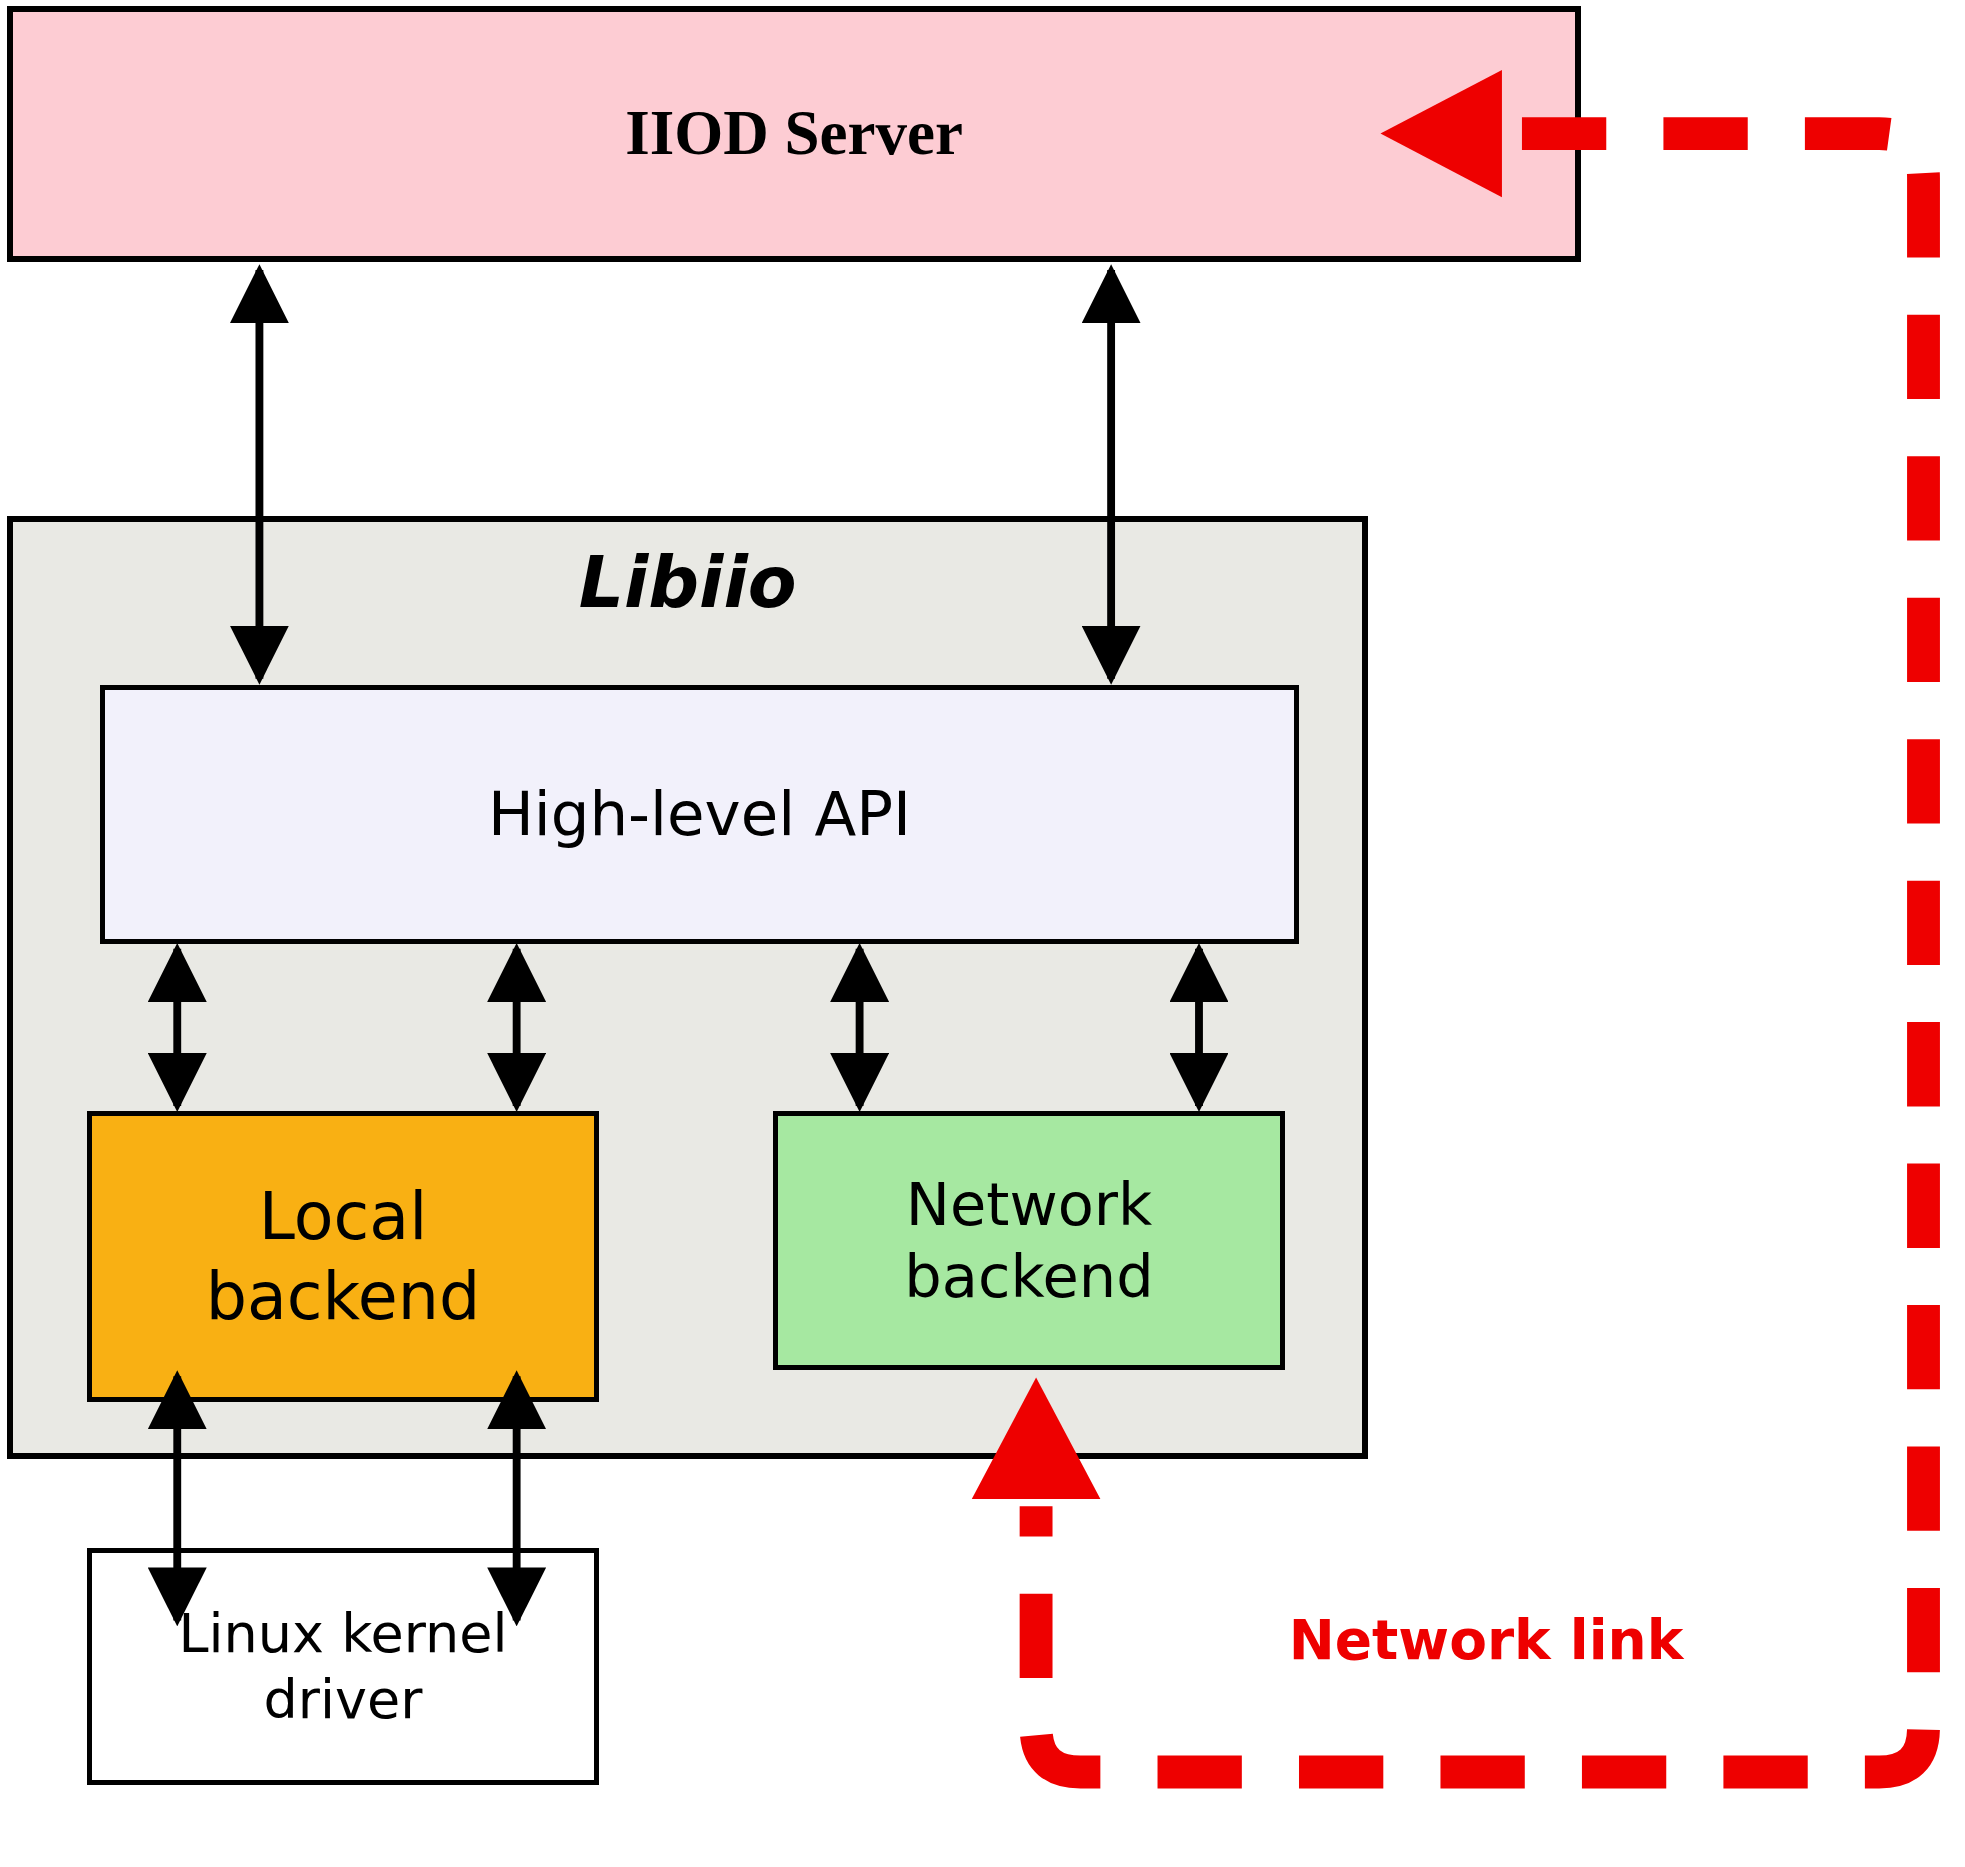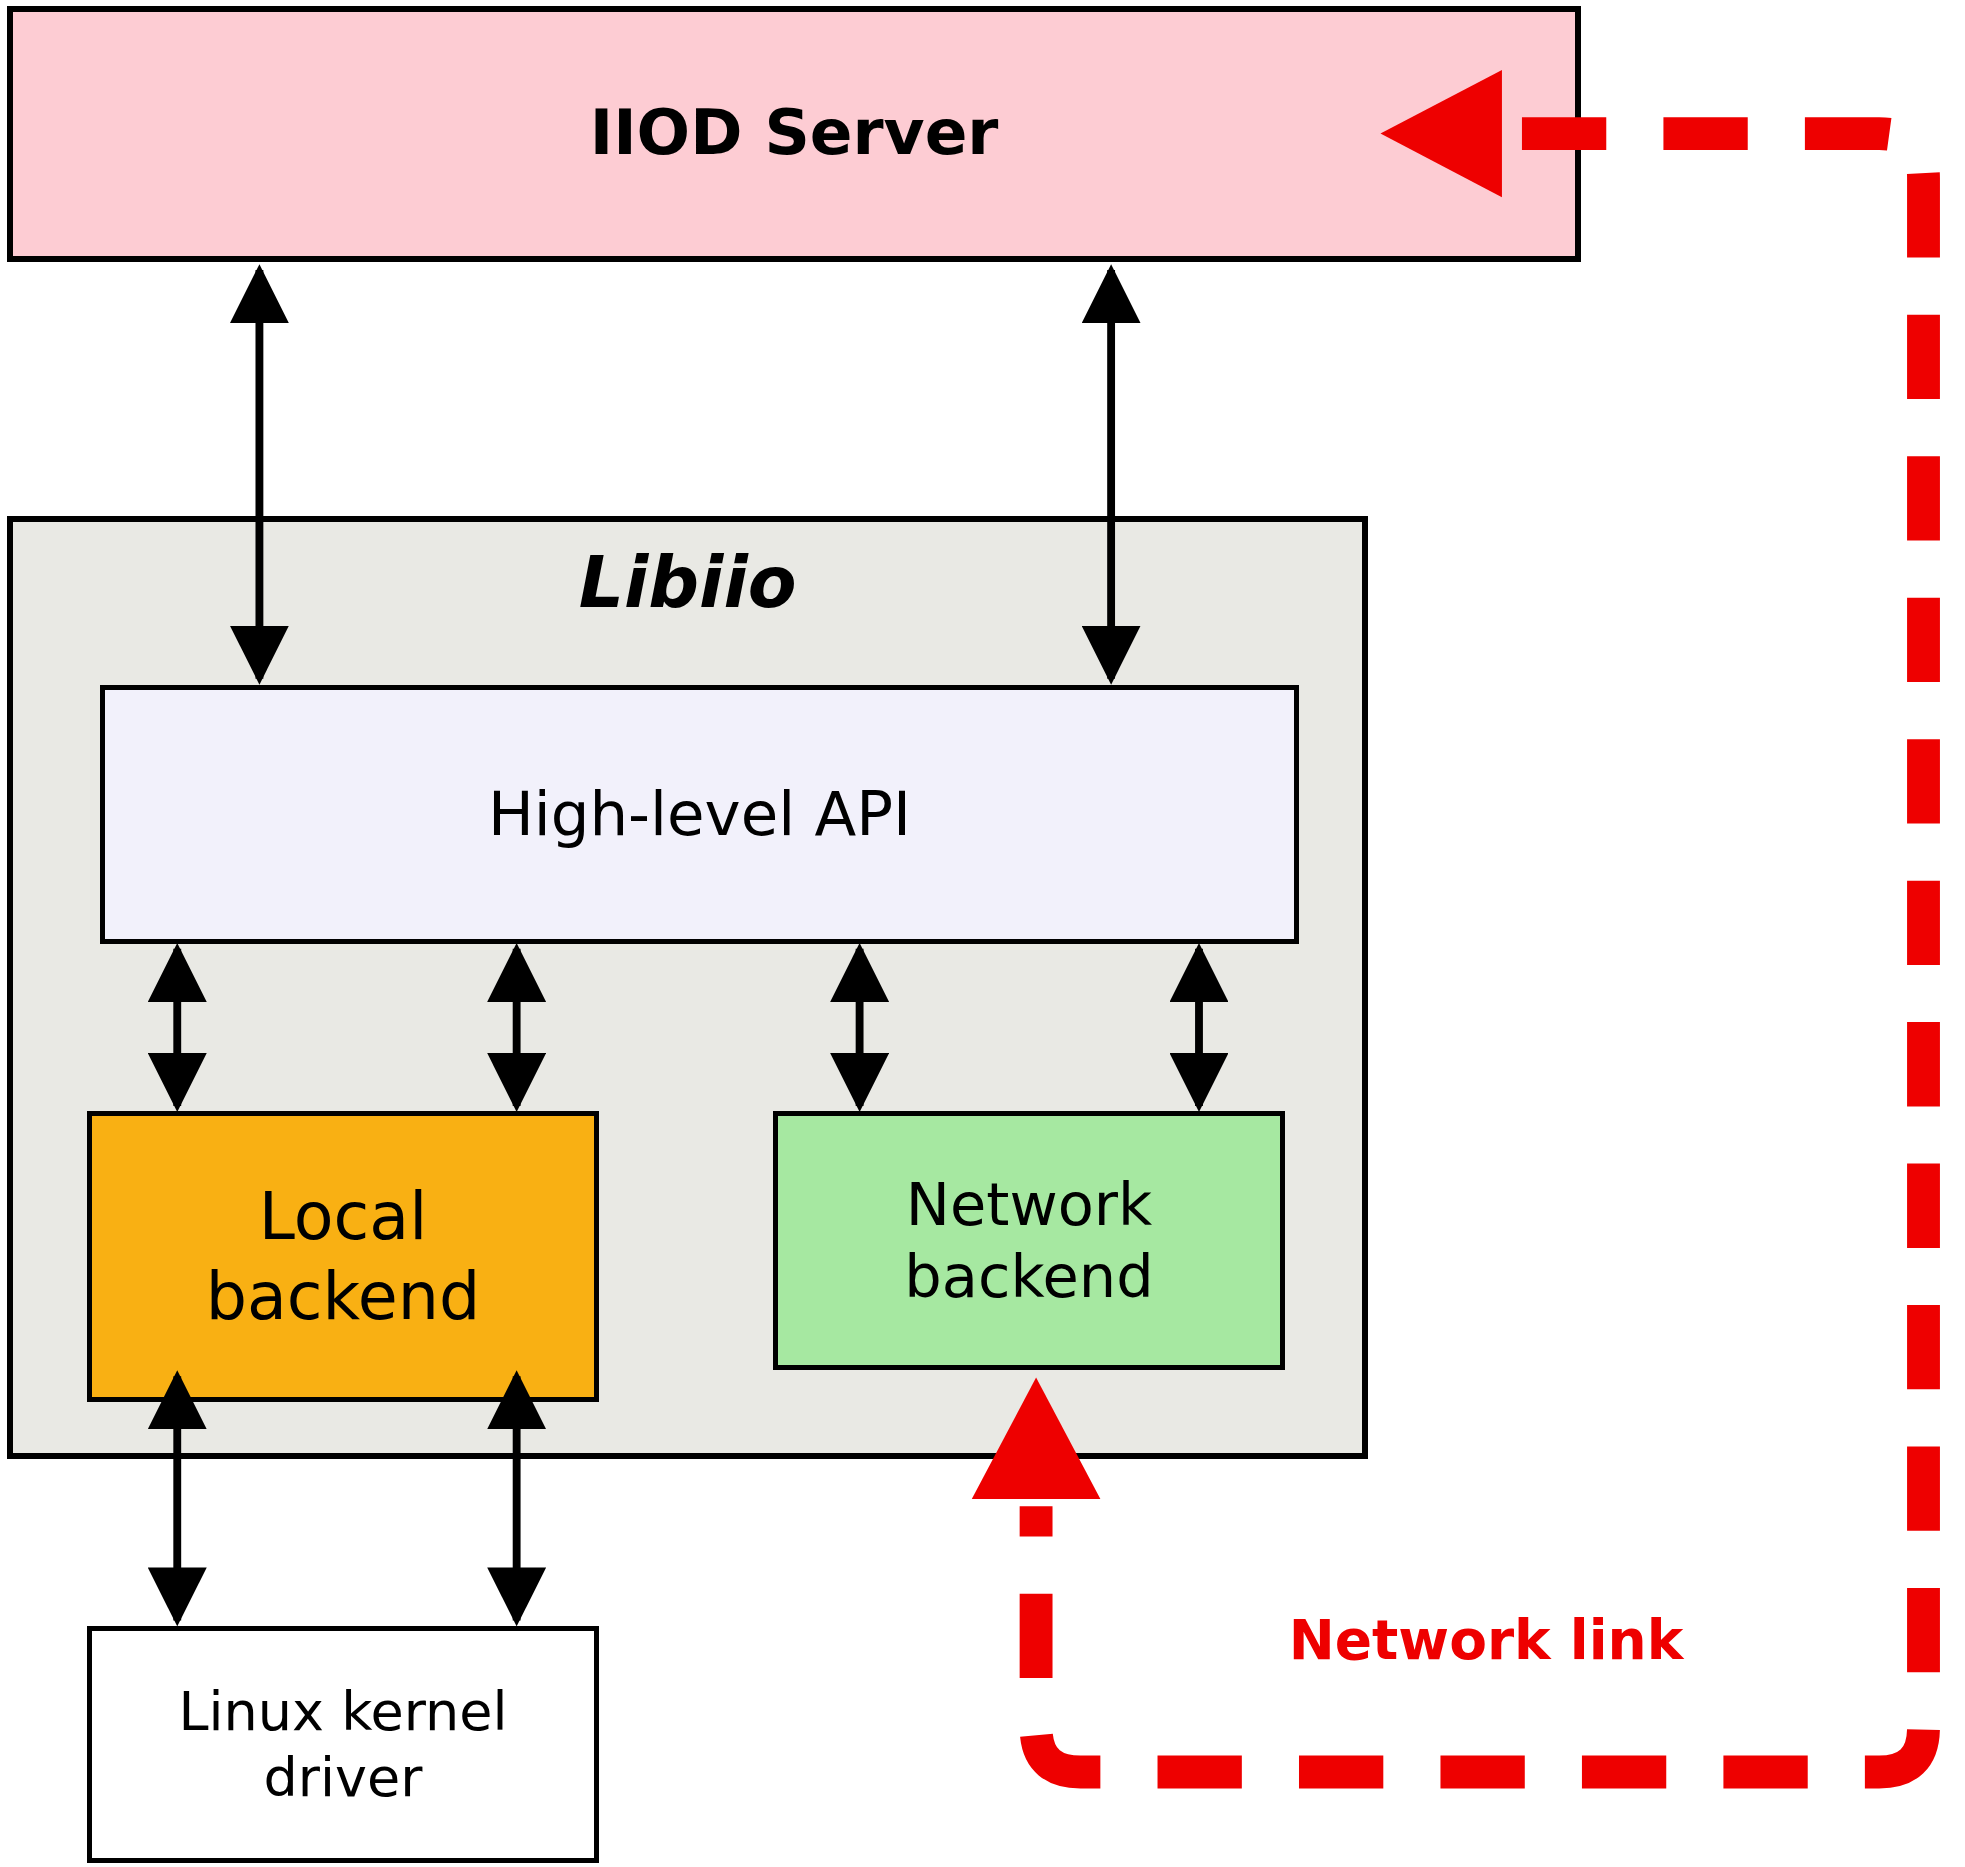--- a/index.html
+++ b/index.html
@@ -20,21 +20,21 @@
     justify-content: center;
     text-align: center;
     color: #000;
     z-index: 1;
   }
   .box .lbl { display: inline-block; line-height: 1.22; }
 
   .iiod {
     left: 7.1px; top: 5.7px; width: 1574px; height: 256px;
     background: var(--iiod_fill, #fdccd3);
-    font-weight: bold; font-size: 63px;
+    font-weight: bold; font-size: 63px; font-family: Liberation Serif, serif;
   }
   .libiio-box {
     left: 7.1px; top: 516px; width: 1361px; height: 943px;
     background: var(--libiio_fill, #e9e9e4);
     align-items: flex-start;
   }
   .libiio-title {
     position: absolute;
     left: 7.1px; top: 541px; width: 1361px;
     text-align: center;
@@ -52,21 +52,21 @@
     font-size: 65px; border-width: 5.7px;
   }
   .local .lbl { max-width: 300px; }
   .network {
     left: 773px; top: 1111px; width: 512px; height: 259px;
     background: var(--network_fill, #a6e8a1);
     font-size: 59px; border-width: 5.7px;
   }
   .network .lbl { max-width: 329px; }
   .kernel {
-    left: 87px; top: 1626px; width: 512px; height: 237px;
+    left: 87px; top: 1548px; width: 512px; height: 237px;
     background: var(--kernel_fill, #ffffff);
     font-size: 54px; border-width: 5.7px;
   }
   .kernel .lbl { max-width: 372px; }
 
   .netlink-label {
     position: absolute;
     left: 1086px; top: 1608px; width: 800px;
     text-align: center;
     color: var(--network_link, #ee0000);

